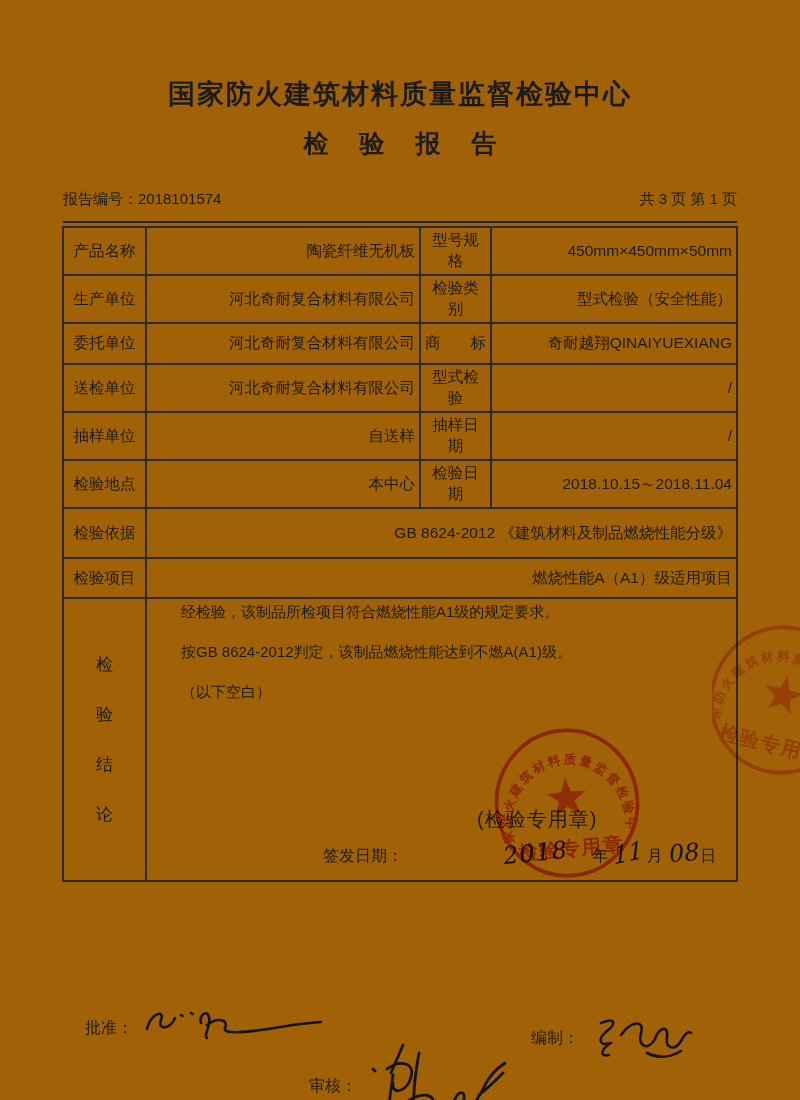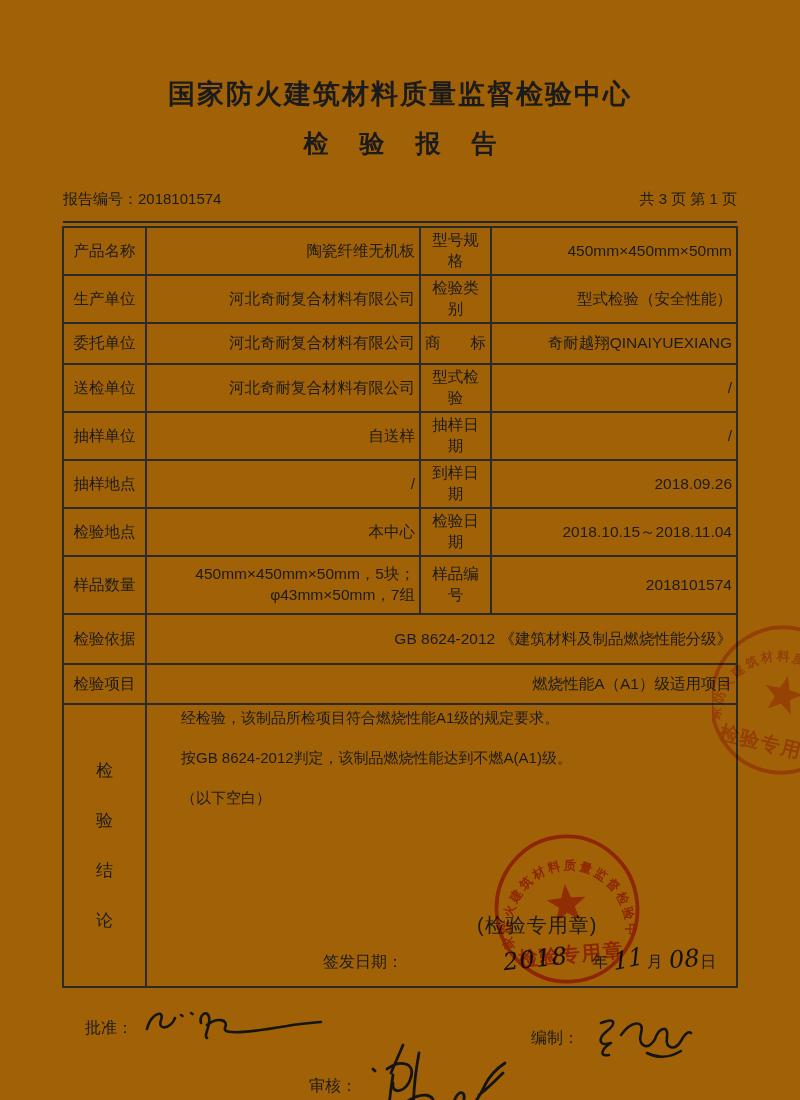--- a/index.html
+++ b/index.html
@@ -96,36 +96,24 @@
       <th class="lbl">型式检验</th>
       <td class="val">/</td>
     </tr>
     <tr class="h40">
       <th class="lbl">抽样单位</th>
       <td class="val">自送样</td>
       <th class="lbl">抽样日期</th>
       <td class="val">/</td>
     </tr>
     <tr class="h40">
-      <th class="lbl">抽样地点</th>
-      <td class="val">/</td>
-      <th class="lbl">到样日期</th>
-      <td class="val">2018.09.26</td>
-    </tr>
-    <tr class="h40">
       <th class="lbl">检验地点</th>
       <td class="val">本中心</td>
       <th class="lbl">检验日期</th>
       <td class="val">2018.10.15～2018.11.04</td>
-    </tr>
-    <tr class="h58">
-      <th class="lbl">样品数量</th>
-      <td class="val">450mm×450mm×50mm，5块；φ43mm×50mm，7组</td>
-      <th class="lbl">样品编号</th>
-      <td class="val">2018101574</td>
     </tr>
     <tr class="h50">
       <th class="lbl">检验依据</th>
       <td class="val" colspan="3">GB 8624-2012 《建筑材料及制品燃烧性能分级》</td>
     </tr>
     <tr class="h40">
       <th class="lbl">检验项目</th>
       <td class="val" colspan="3">燃烧性能A（A1）级适用项目</td>
     </tr>
 

